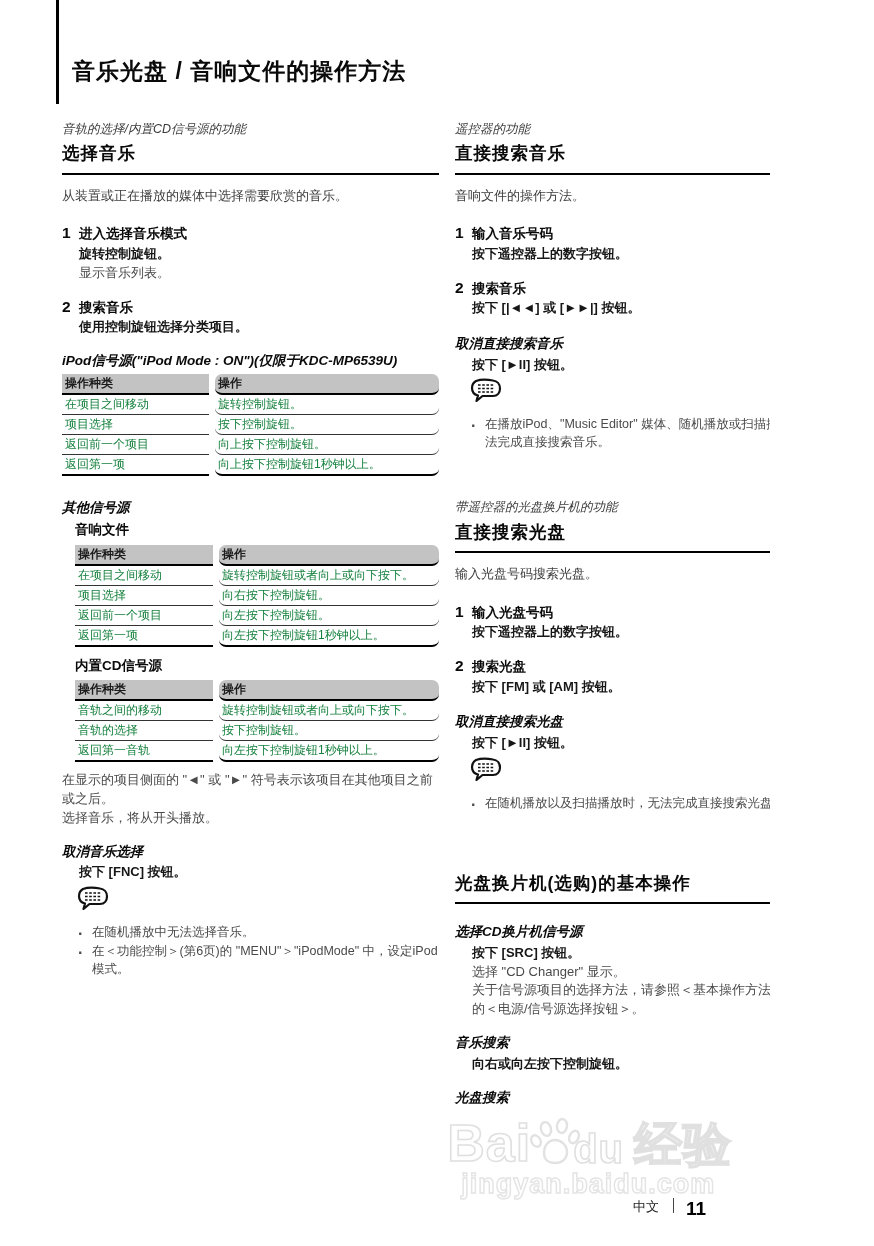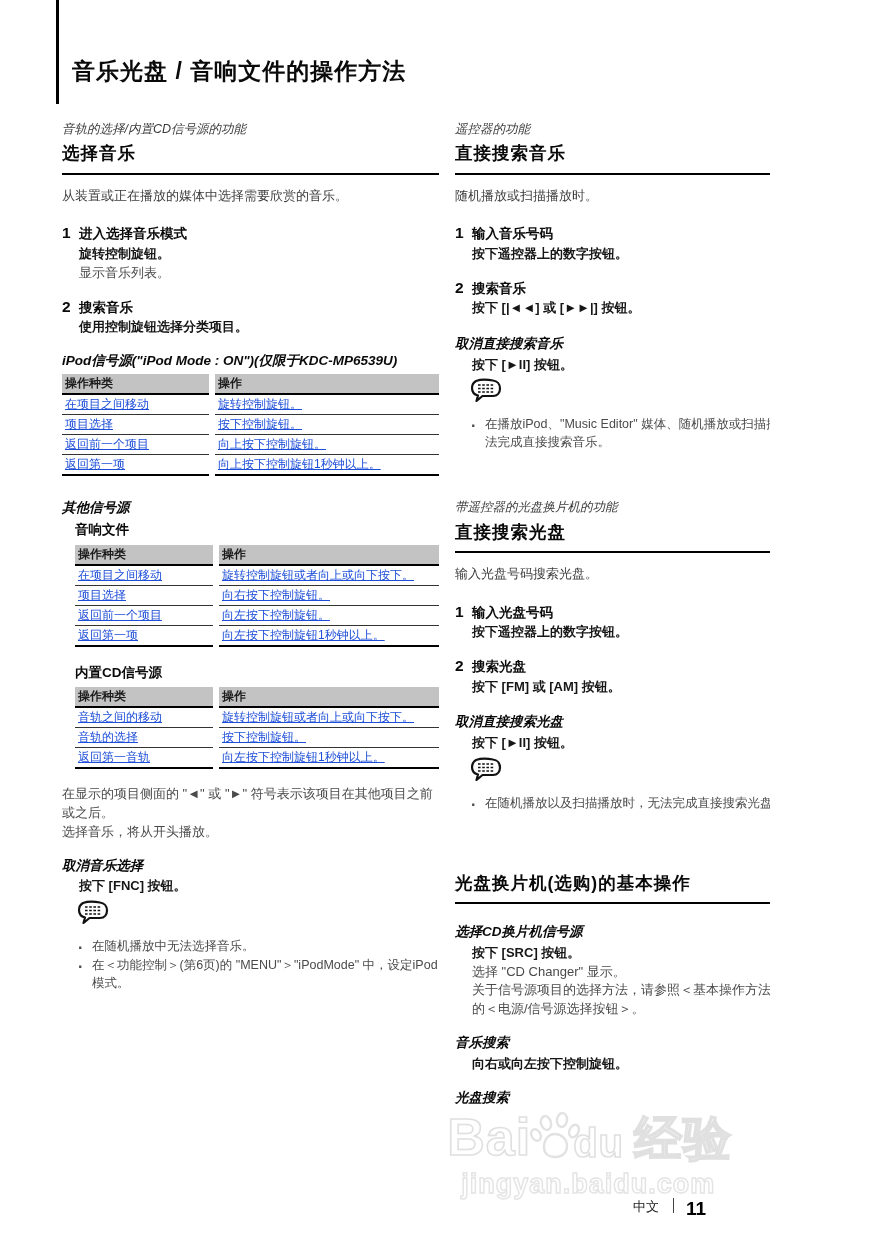--- a/index.html
+++ b/index.html
@@ -25,48 +25,48 @@
   .step-title{font-weight:bold;color:#0a0a0a;font-size:13.5px;}
   .step-body{margin-left:17px;}
   .b{font-weight:bold;color:#161616;}
   .g{color:#4a4a4a;}
 
   .sub-italic{font-style:italic;font-weight:bold;color:#0a0a0a;font-size:13.5px;margin:14px 0 2px 0;}
   .sub-bold{font-weight:bold;color:#0a0a0a;font-size:13.5px;margin:6px 0 5px 13px;}
   .indent{margin-left:17px;}
 
   
-  .optable{margin:4px 0 16px 0;}
+  .optable{margin:4px 0 9px 0;}
   .optable.ind{margin-left:13px;}
   .trow{display:flex;}
   .c1,.c2{box-sizing:border-box;padding:1px 4px 1px 3px;font-size:12px;line-height:17px;}
   .c1{flex:0 0 147px;margin-right:6px;}
   .optable.ind .c1{flex:0 0 138px;}
-  .c2{flex:1;}
+  .c2{flex:1;border-radius:7px;}
   .thead .c1,.thead .c2{background:#c3c3c3;font-weight:bold;color:#1c1c1c;border-bottom:2.5px solid #000;}
-  .tbody .c1,.tbody .c2{color:#1d4ed8;border-bottom:1.5px solid #333;text-decoration:underline;}
+  .tbody .c1,.tbody .c2{color:#15803d;border-bottom:1.5px solid #333;}
   .tbody.last .c1,.tbody.last .c2{border-bottom:2.5px solid #000;}
 
   .para{margin:0 0 14px 0;color:#4a4a4a;}
 
   .note-icon{margin:4px 0 3px 15px;}
   .bullets{margin:0 0 0 14px;padding:0;list-style:none;font-size:12.5px;color:#4a4a4a;}
   .bullets li{padding-left:16px;position:relative;margin:0 0 1px 0;}
   .bullets li:before{content:"\00B7";position:absolute;left:2px;top:-1px;font-weight:bold;font-size:16px;color:#4a4a4a;}
 
   .gap{height:46px;}
   .gap-lg{height:58px;}
 
   
   .watermark{position:absolute;right:38px;bottom:48px;text-align:left;pointer-events:none;}
   .wm-row{display:flex;align-items:flex-end;}
   .wm-text{font-weight:bold;font-size:52px;line-height:1;color:rgba(255,255,255,0);-webkit-text-stroke:1.6px #e0e0e0;letter-spacing:1px;}
   .wm-cn{font-size:48px;margin-left:10px;}
   .wm-du{font-size:40px;margin-left:-8px;}
-  .wm-url{font-weight:bold;font-size:27px;line-height:1;margin-top:8px;margin-left:14px;color:rgba(255,255,255,0);-webkit-text-stroke:1.4px #e4e4e4;letter-spacing:1px;}
+  .wm-url{font-weight:bold;font-size:27px;line-height:1;margin-top:2px;margin-left:14px;color:rgba(255,255,255,0);-webkit-text-stroke:1.4px #e4e4e4;letter-spacing:1px;}
   .wm-paw{margin:0 -4px -6px -2px;}
 
   
   .footer{position:absolute;right:64px;bottom:26px;display:flex;align-items:flex-start;z-index:5;}
   .footer-lang{font-size:13px;color:#222;}
   .footer-sep{width:1px;height:15px;background:#444;margin:0 12px 0 14px;}
   .footer-page{font-size:19px;font-weight:bold;color:#000;}
 </style>
 </head>
 <body>
@@ -192,21 +192,21 @@
     </div>
     <ul class="bullets">
       <li>在随机播放中无法选择音乐。</li>
       <li>在＜功能控制＞(第6页)的 "MENU"＞"iPodMode" 中，设定iPod模式。</li>
     </ul>
   </div>
 
   <div class="col col-right">
     <p class="kicker">遥控器的功能</p>
     <h2 class="sec">直接搜索音乐</h2>
-    <p class="intro">随机播放或扫描播放时。</p>
+    <p class="intro">音响文件的操作方法。</p>
 
     <div class="step">
       <div class="step-head">
         <span class="step-num">1</span>
         <span class="step-title">输入音乐号码</span>
       </div>
       <div class="step-body">
           <div class="b">按下遥控器上的数字按钮。</div>
         </div>
     </div>

